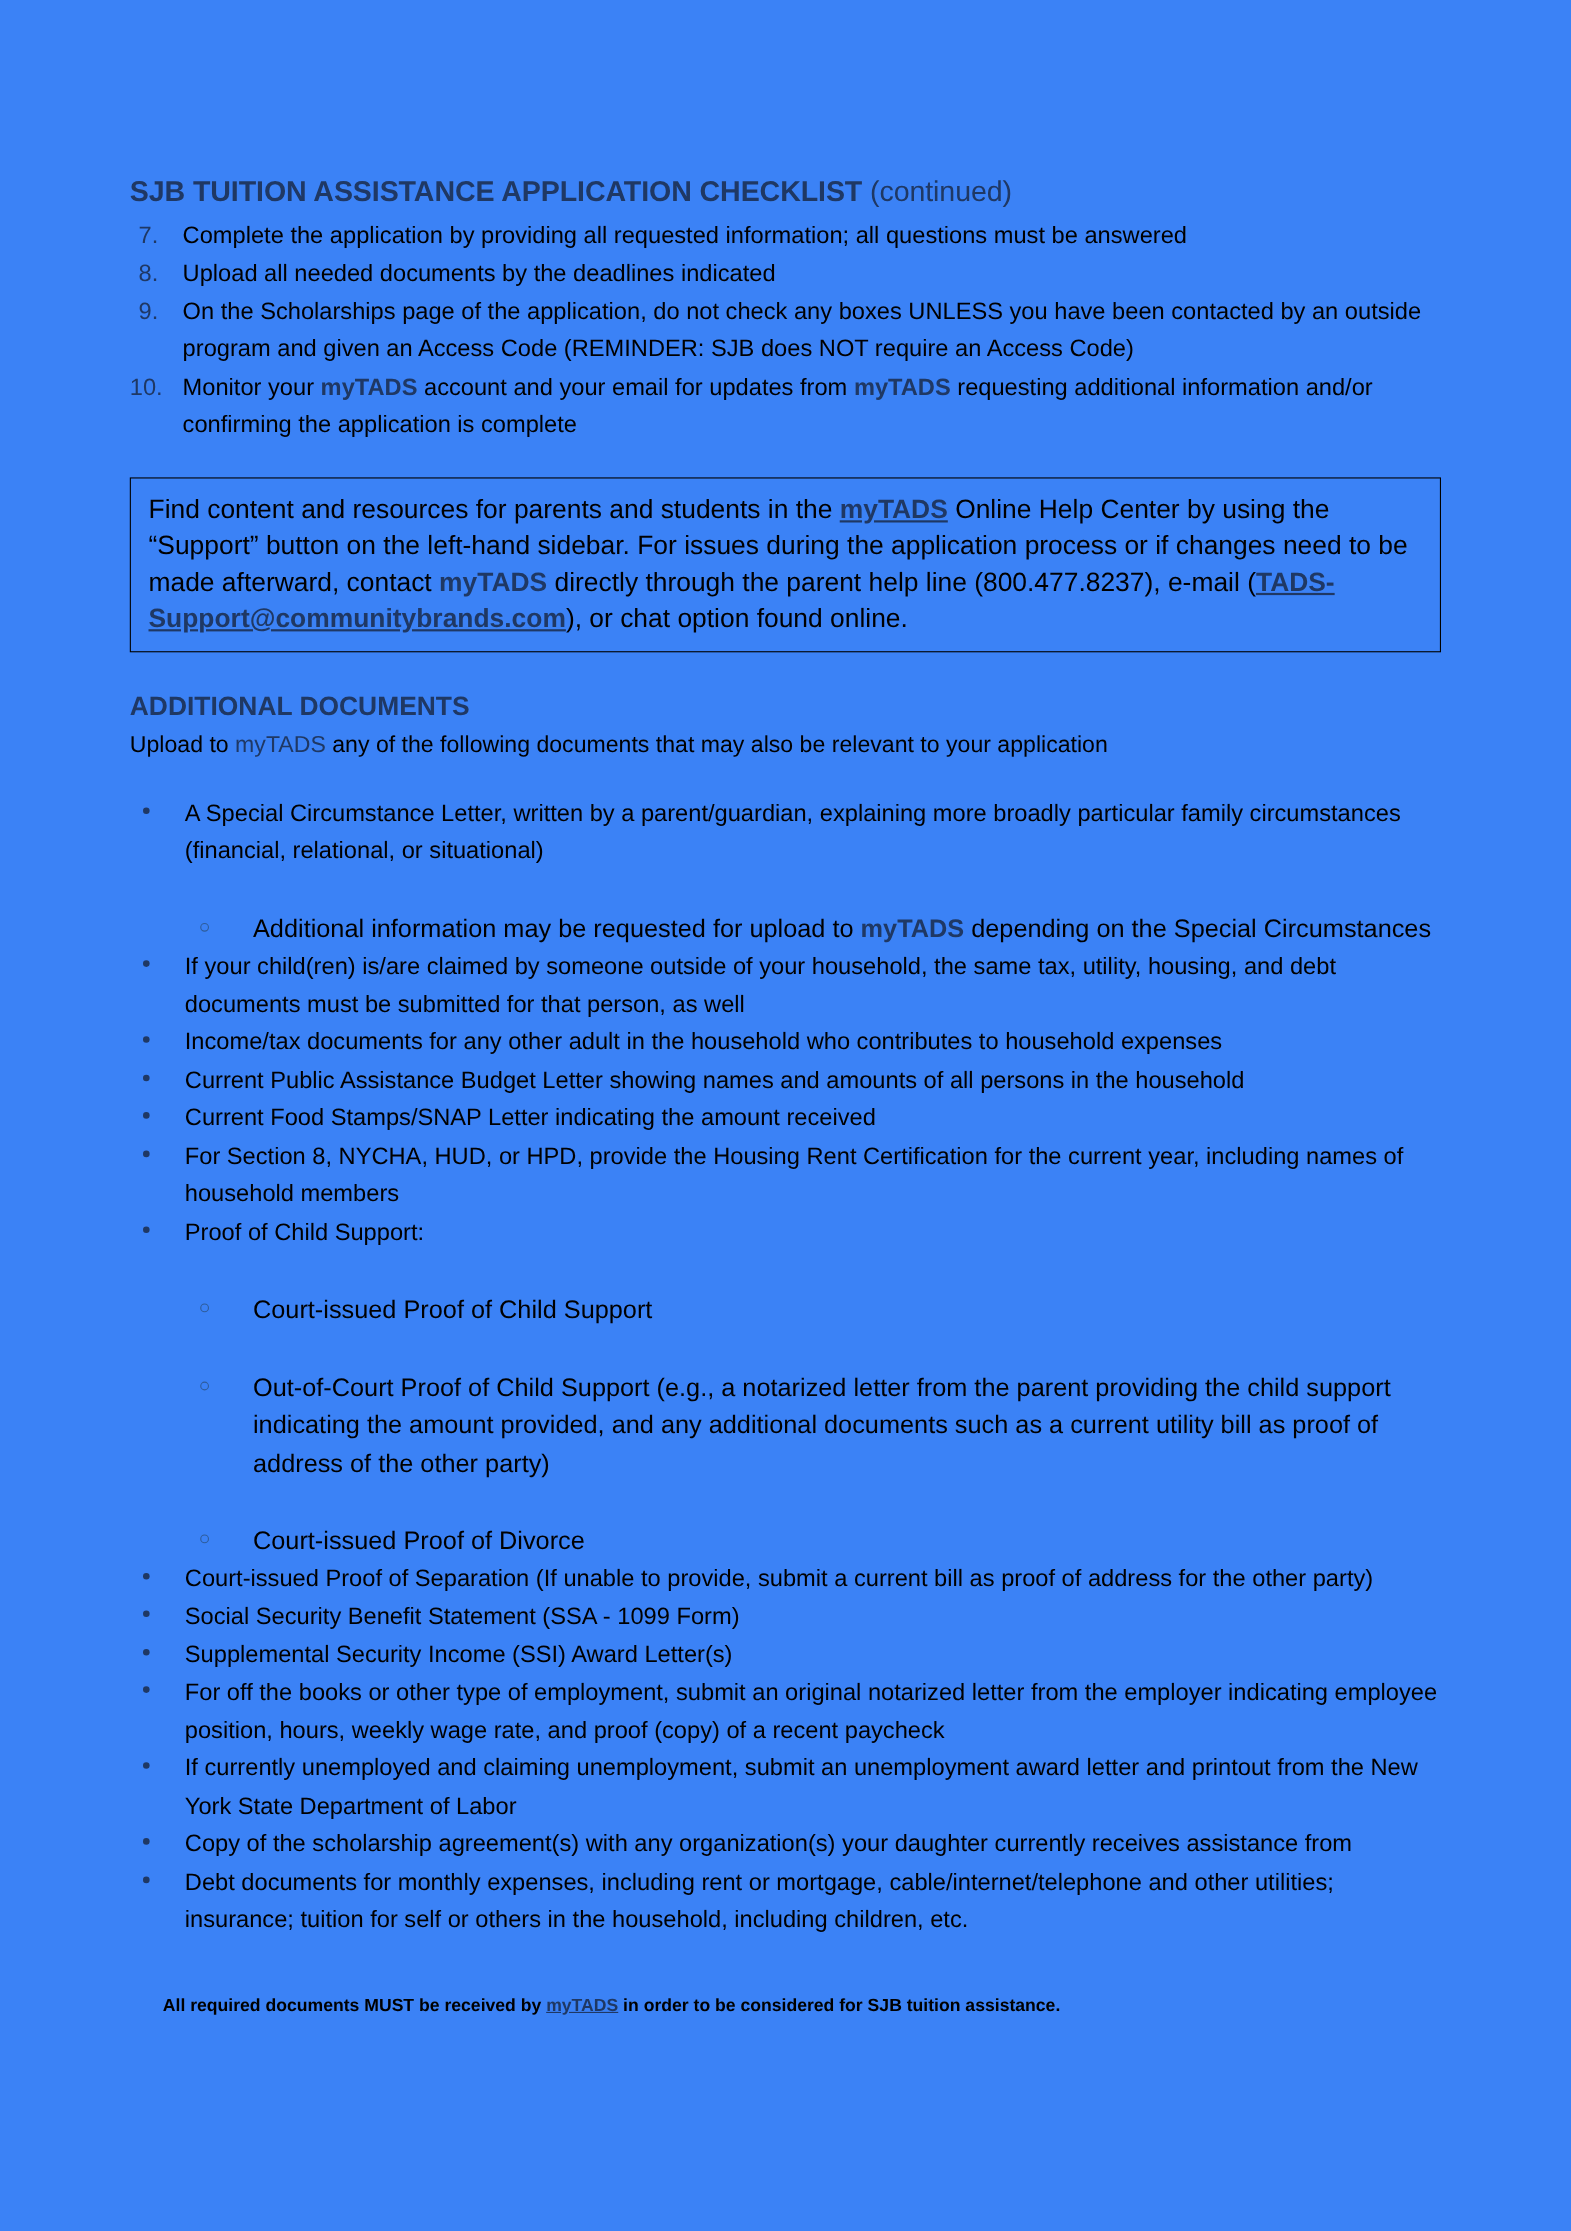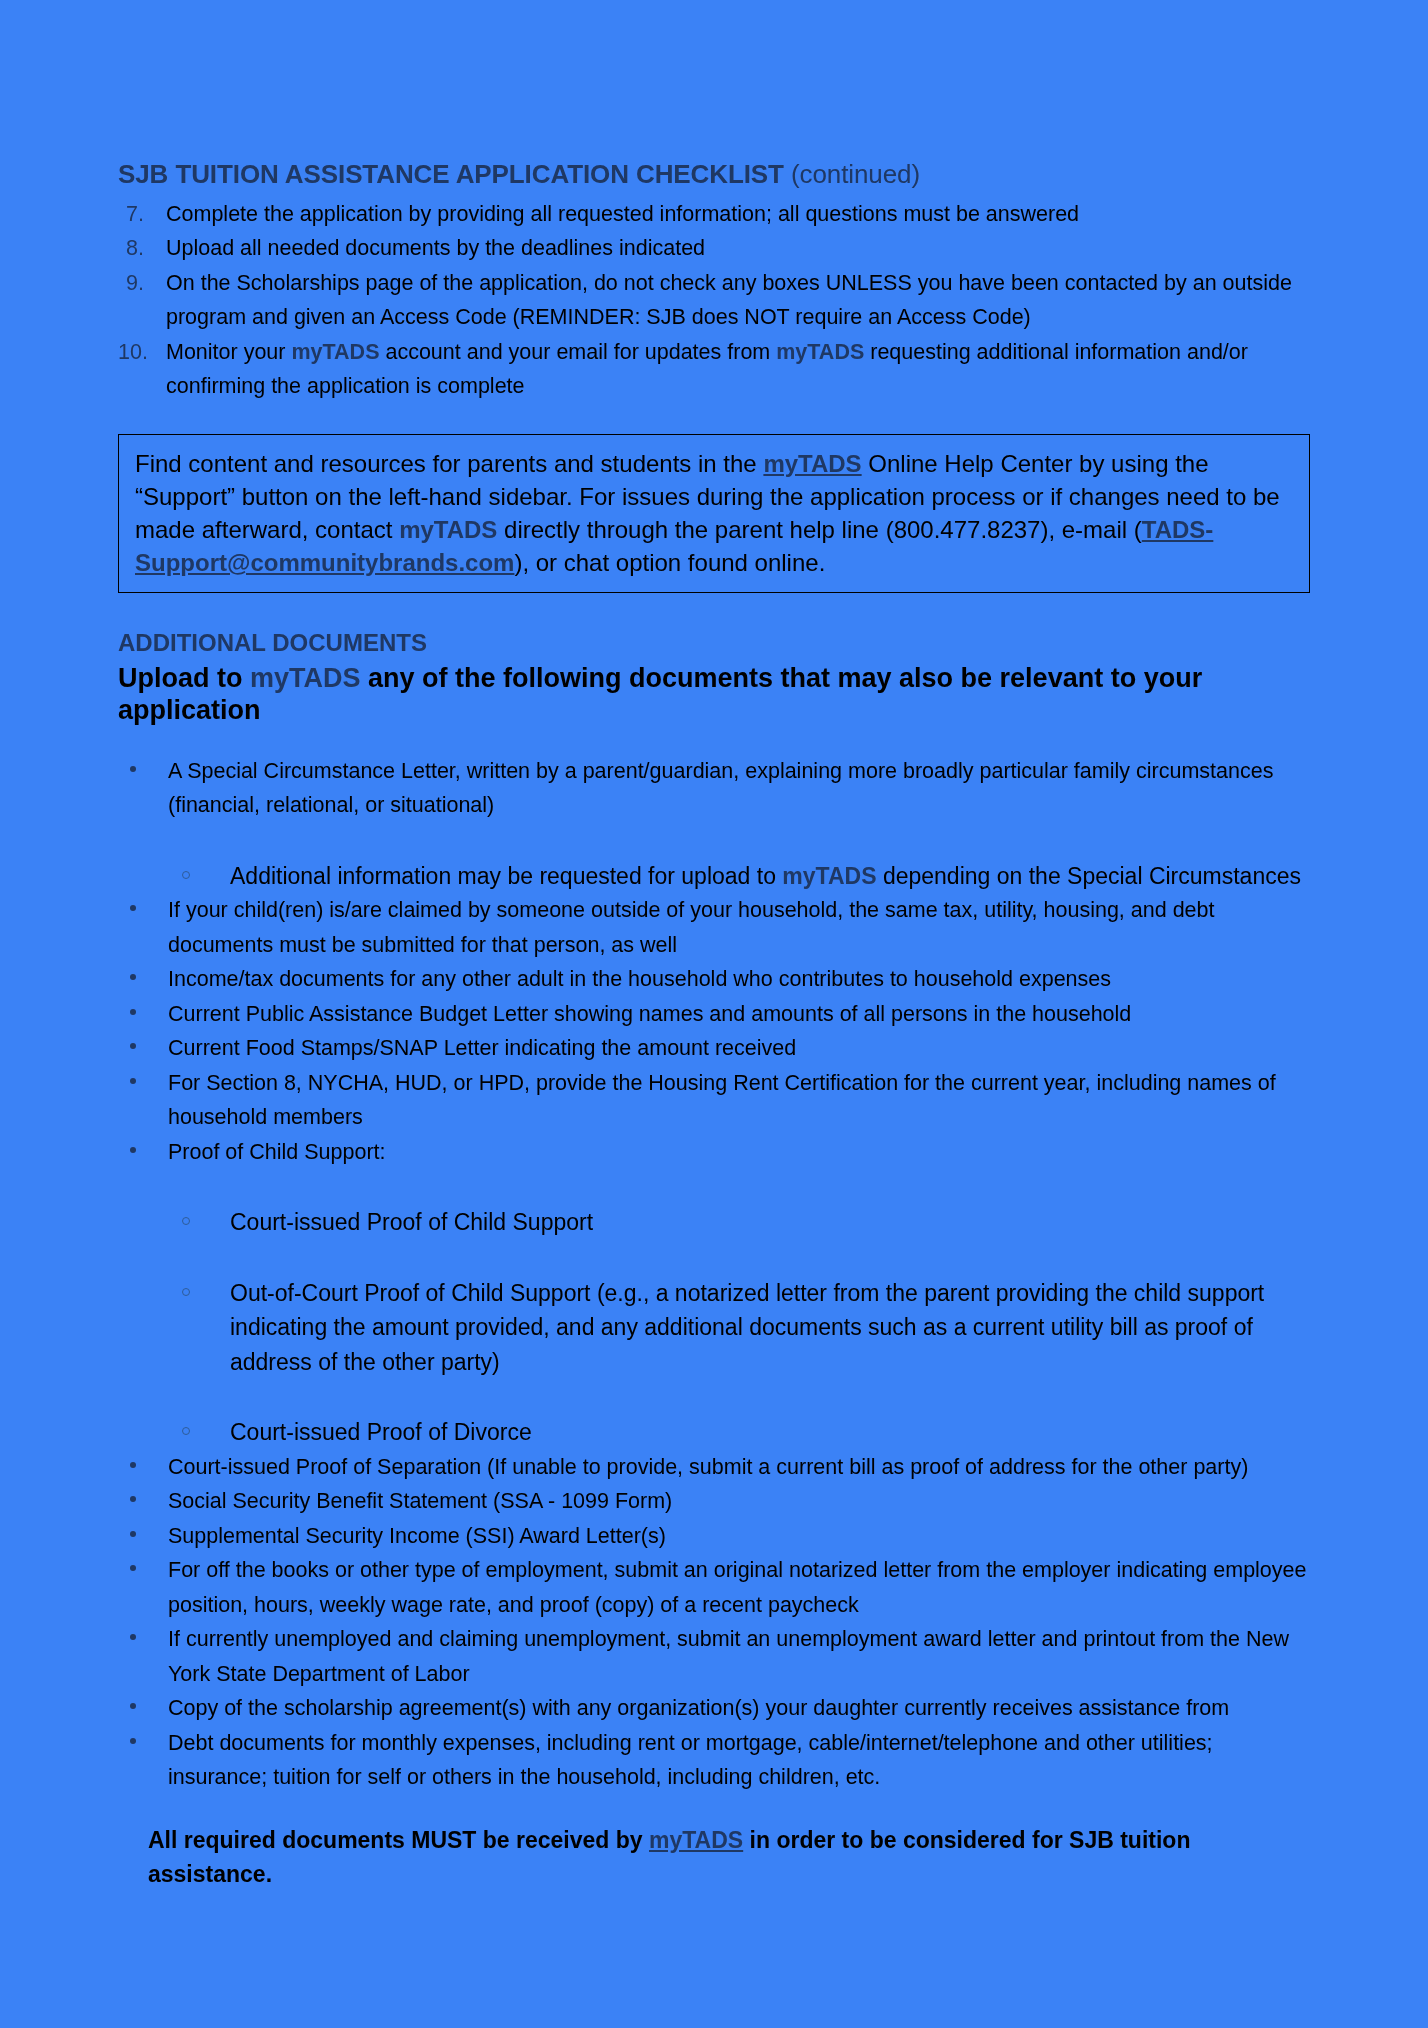--- a/index.html
+++ b/index.html
@@ -87,22 +87,22 @@
 
   
   .section-heading {
     font-size: 24px;
     font-weight: bold;
     color: #1F3864;
     margin: 36px 0 4px 0;
     line-height: 1.2;
   }
   .section-subheading {
-    font-size: 27px;
-    font-weight: bold;
+    font-size: 21px;
+    font-weight: normal;
     color: #000000;
     margin: 0 0 0 0;
     line-height: 32px;
   }
 
   
   ul.bullets {
     list-style: none;
     margin: 28px 0 0 0;
     padding: 0;
@@ -141,23 +141,23 @@
     top: 12px;
     width: 8px;
     height: 8px;
     border-radius: 50%;
     border: 1.4px solid #2E5C9A;
     box-sizing: border-box;
     background: transparent;
   }
 
   .closing {
-    margin: 28px 0 0 0;
+    margin: 44px 0 0 0;
     padding-left: 30px;
-    font-size: 23px;
+    font-size: 16px;
     font-weight: bold;
     line-height: 34px;
   }
 </style>
 </head>
 <body>
 
 <div class="page">
   <div class="content">
 

